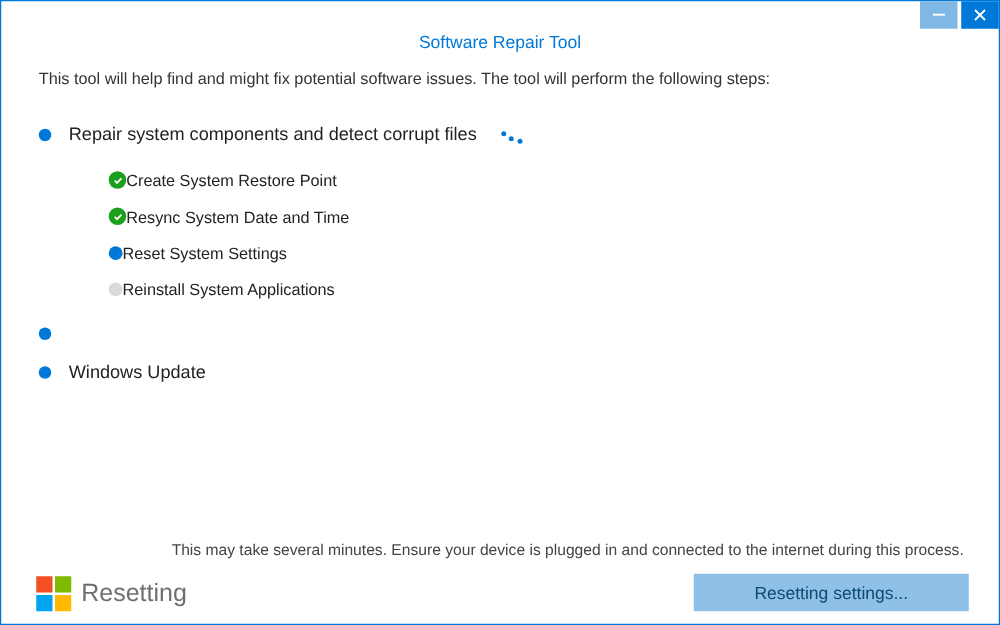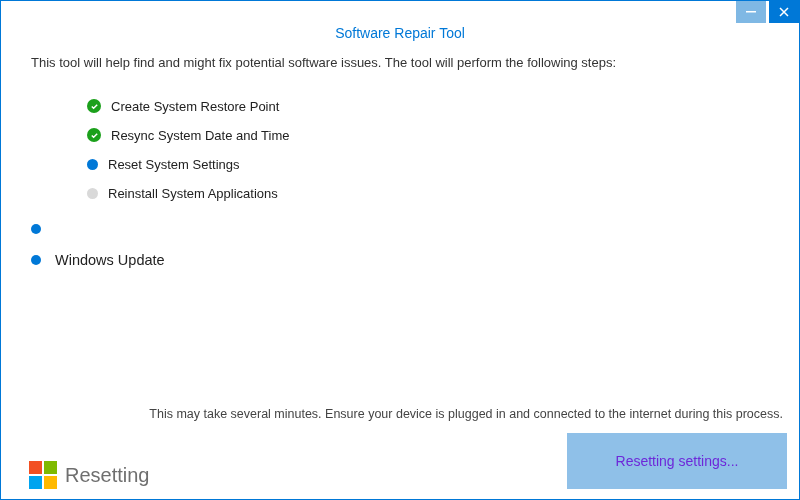--- a/index.html
+++ b/index.html
@@ -78,21 +78,20 @@
     background: #0078d7;
     flex: 0 0 auto;
   }
   .substeps {
     list-style: none;
     margin: -6px 0 16px 56px;
   }
   .substep {
     display: flex;
     align-items: center;
-    gap: 10px;
     font-size: 13px;
     color: #222;
     padding: 7px 0;
   }
   .ico {
     width: 14px; height: 14px; flex: 0 0 auto;
     display: inline-flex; align-items:center; justify-content:center;
   }
   .ico-check {
     background: #1ba01b;
@@ -113,21 +112,21 @@
   .spinner span {
     position: absolute;
     width: 4px; height: 4px; border-radius:50%;
     background:#0078d7;
   }
   .spinner span:nth-child(1){ top:7px; left:0; }
   .spinner span:nth-child(2){ top:11px; left:6px; }
   .spinner span:nth-child(3){ top:13px; left:13px; }
   .footer {
     position: absolute;
-    bottom: 0; left: 0; right: 0;
+    bottom: 0; left: 0; right: 12px;
     padding: 0 12px 10px 28px;
   }
   .hint {
     text-align: right;
     font-size: 12.5px;
     color: #444;
     padding-right: 4px;
     margin-bottom: 12px;
   }
   .footer-row {
@@ -151,23 +150,23 @@
   .logo-sq div:nth-child(2){background:#7fba00;}
   .logo-sq div:nth-child(3){background:#00a4ef;}
   .logo-sq div:nth-child(4){background:#ffb900;}
   .logo-text {
     font-size: 20px;
     color: #6f6f6f;
     font-weight: 500;
   }
   .status-btn {
     background: #8fc0e8;
-    color: #6d28d9;
+    color: #0c4a6e;
     font-size: 14px;
-    padding: 20px 40px;
+    padding: 7px 40px;
     border: none;
     font-family: inherit;
     min-width: 220px;
     text-align: center;
   }
 </style>
 </head>
 <body>
 
 <div class="window">
@@ -186,20 +185,29 @@
           </svg>
       </span>
     </div>
   </div>
 
   <div class="content">
     <p class="intro">This tool will help find and might fix potential software issues. The tool will perform the following steps:</p>
 
     <ul class="step-list">
 
+      <li class="step">
+        <span class="dot"></span>
+        <span>Repair system components and detect corrupt files</span>
+        <span class="spinner">
+          <span></span>
+            <span></span>
+            <span></span>
+        </span>
+      </li>
 
       <ul class="substeps">
         <li class="substep">
           <span class="ico ico-check">
             <svg viewBox="0 0 10 10">
                 <path d="M2 5 L4 7 L8 3" stroke="#fff" stroke-width="1.6" fill="none"></path>
               </svg>
           </span>
           <span>Create System Restore Point</span>
         </li>

